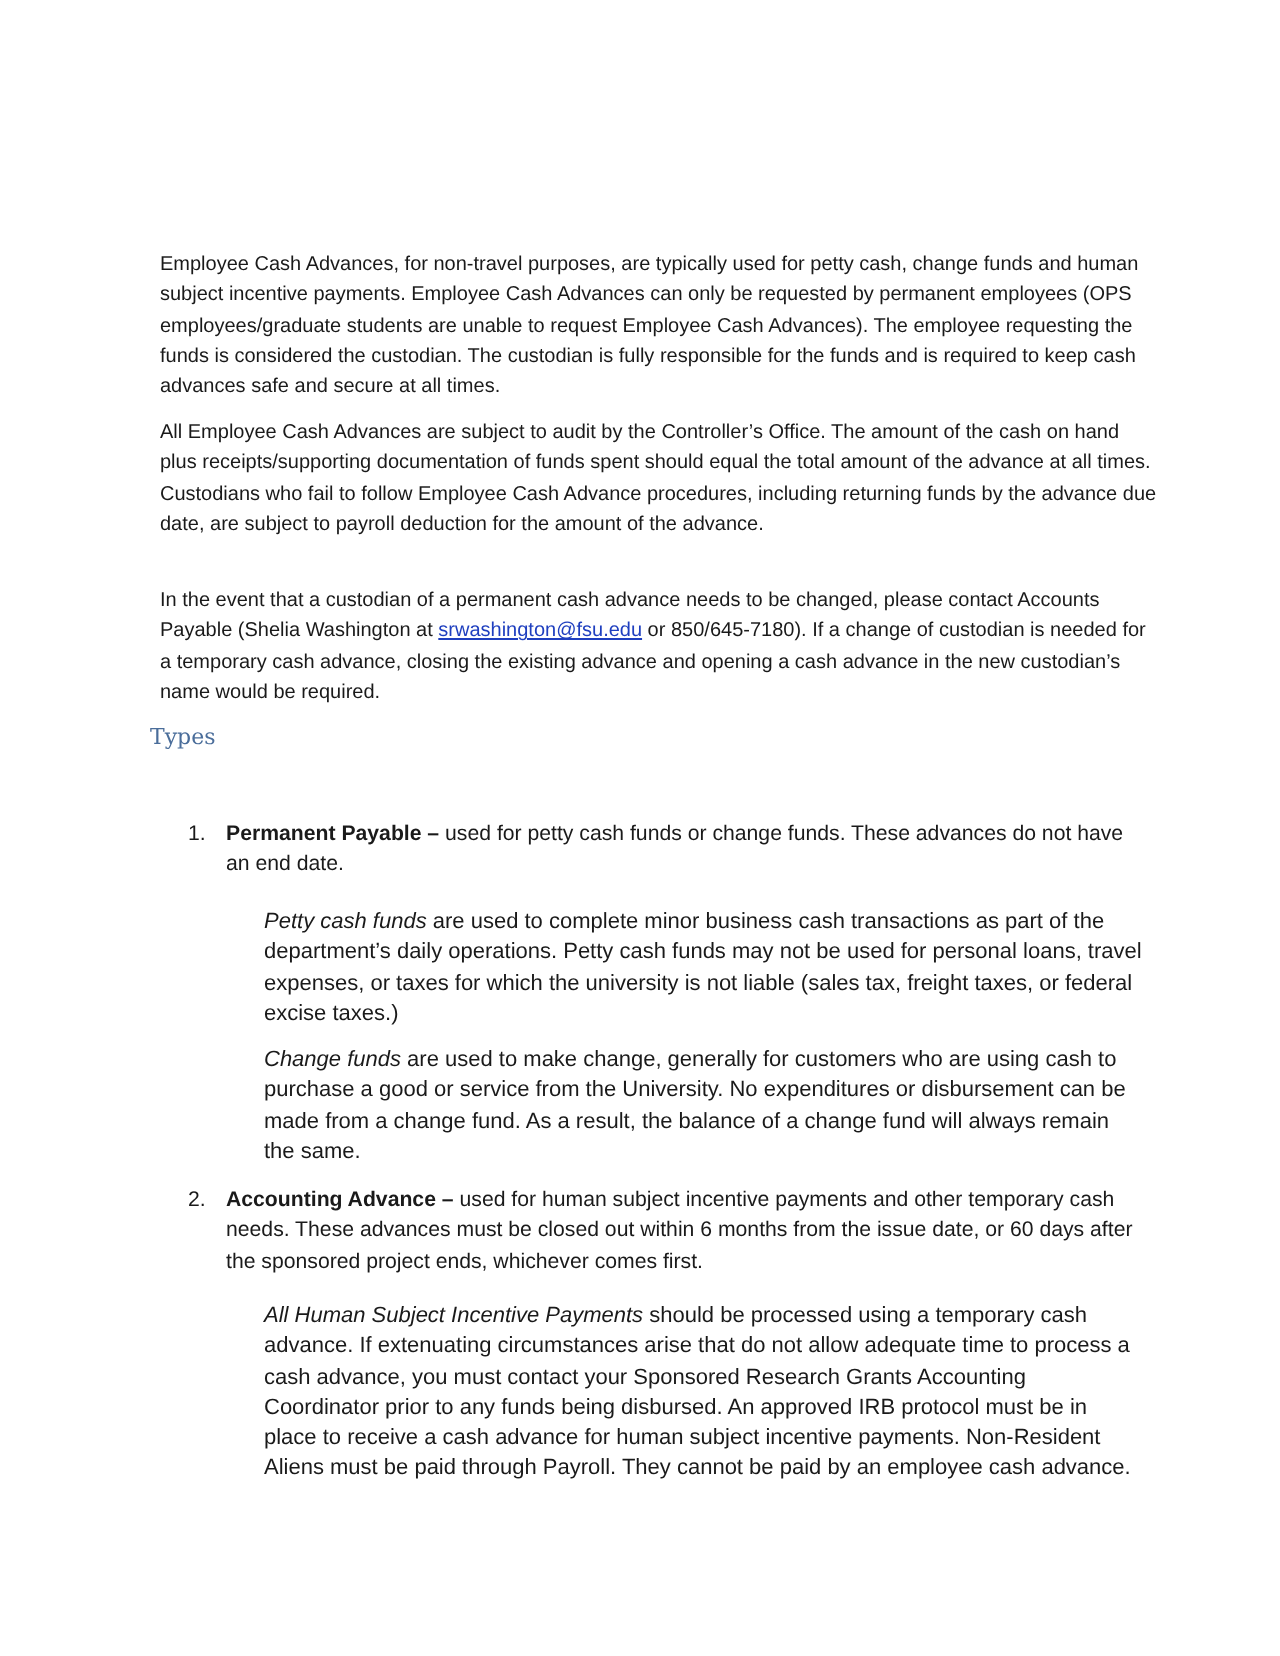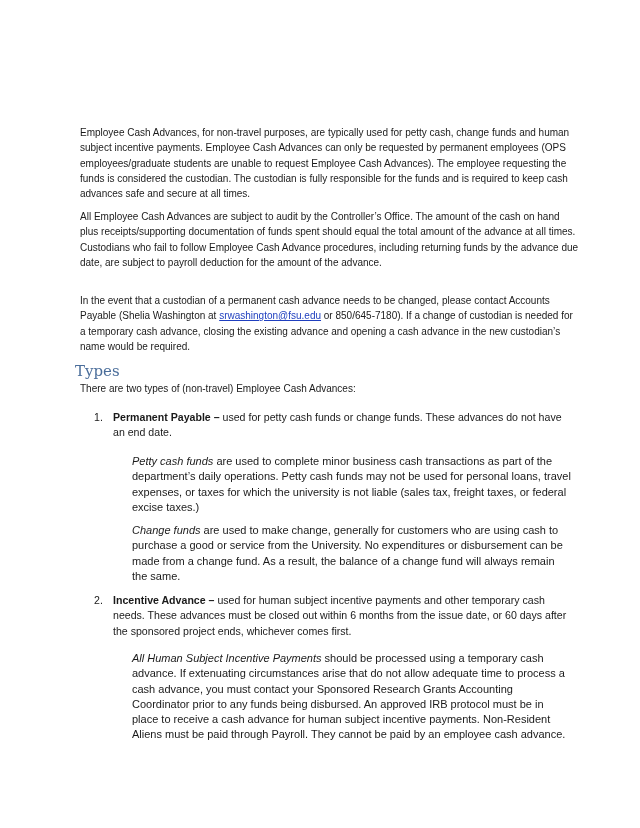--- a/index.html
+++ b/index.html
@@ -41,21 +41,21 @@
     }
     .link {
       color: #1f3fbf;
       text-decoration: underline;
     }
     .heading {
       position: absolute;
       left: 75px;
       top: 362px;
       font-family: "DejaVu Serif", "Liberation Serif", serif;
-      font-size: 15px;
+      font-size: 11px;
       color: #4a6d9a;
     }
     .list-item {
       position: absolute;
       left: 113px;
       width: 460px;
       font-size: 10.6px;
       line-height: 15.3px;
     }
     .list-num {
@@ -80,31 +80,30 @@
 
 
   <div class="para" style="top:125px;">Employee Cash Advances, for non-travel purposes, are typically used for petty cash, change funds and human subject incentive payments.  Employee Cash Advances can only be requested by permanent employees (OPS employees/graduate students are unable to request Employee Cash Advances).  The employee requesting the funds is considered the custodian.  The custodian is fully responsible for the funds and is required to keep cash advances safe and secure at all times.</div>
 
   <div class="para" style="top:209px;">All Employee Cash Advances are subject to audit by the Controller’s Office.  The amount of the cash on hand plus receipts/supporting documentation of funds spent should equal the total amount of the advance at all times. Custodians who fail to follow Employee Cash Advance procedures, including returning funds by the advance due date, are subject to payroll deduction for the amount of the advance.</div>
 
   <div class="para" style="top:293px;"><span>In the event that a custodian of a permanent cash advance needs to be changed, please contact Accounts Payable (Shelia Washington at </span><span class="link">srwashington@fsu.edu</span><span> or 850/645-7180). If a change of custodian is needed for a temporary cash advance, closing the existing advance and opening a cash advance in the new custodian’s name would be required.</span></div>
 
   <div class="heading">Types</div>
 
-  <div class="para" style="top:381px;">There are two types of (non-travel) Employee Cash Advances:</div>
 
   <div class="list-item" style="top:410px;">
     <span class="list-num">1.</span>
     <b>Permanent Payable –</b><span> used for petty cash funds or change funds.  These advances do not have an end date.</span>
   </div>
 
   <div class="sub-para" style="top:454px;"><i>Petty cash funds</i><span> are used to complete minor business cash transactions as part of the department’s daily operations.  Petty cash funds may not be used for personal loans, travel expenses, or taxes for which the university is not liable (sales tax, freight taxes, or federal excise taxes.)</span></div>
 
   <div class="sub-para" style="top:523px;"><i>Change funds</i><span> are used to make change, generally for customers who are using cash to purchase a good or service from the University.  No expenditures or disbursement can be made from a change fund.  As a result, the balance of a change fund will always remain the same.</span></div>
 
   <div class="list-item" style="top:593px;">
     <span class="list-num">2.</span>
-    <b>Incentive Advance –</b><span> used for human subject incentive payments and other temporary cash needs.  These advances must be closed out within 6 months from the issue date, or 60 days after the sponsored project ends, whichever comes first.</span>
+    <b>Accounting Advance –</b><span> used for human subject incentive payments and other temporary cash needs.  These advances must be closed out within 6 months from the issue date, or 60 days after the sponsored project ends, whichever comes first.</span>
   </div>
 
   <div class="sub-para" style="top:651px;"><i>All Human Subject Incentive Payments</i><span> should be processed using a temporary cash advance.  If extenuating circumstances arise that do not allow adequate time to process a cash advance, you must contact your Sponsored Research Grants Accounting Coordinator prior to any funds being disbursed.  An approved IRB protocol must be in place to receive a cash advance for human subject incentive payments.  Non-Resident Aliens must be paid through Payroll.  They cannot be paid by an employee cash advance.</span></div>
 
 </div>
 
 </body></html>

